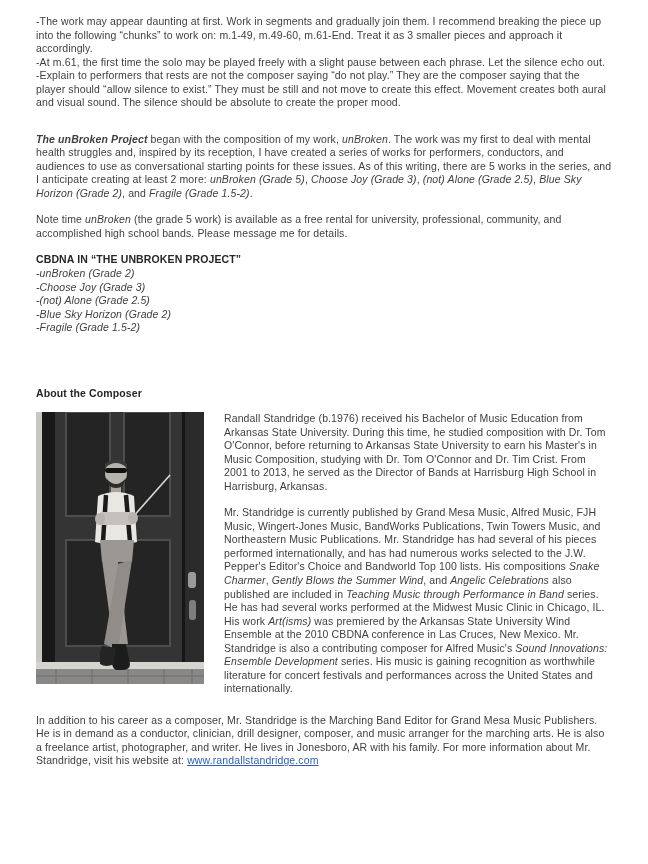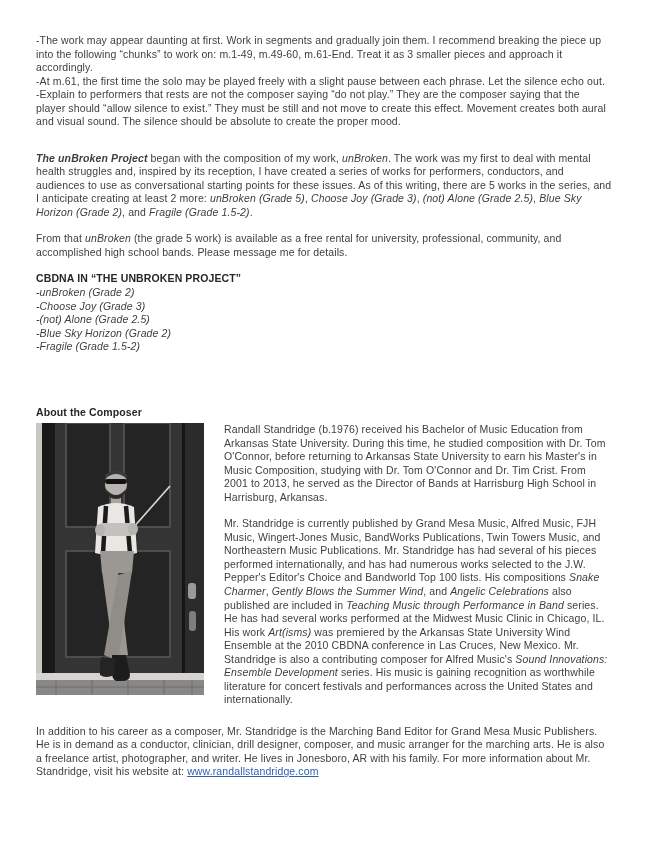--- a/index.html
+++ b/index.html
@@ -4,32 +4,32 @@
 <style>
   :root{ --link:#2f5fb3; --text:#3e3e3e; --head:#262626; }
   html,body{ margin:0; padding:0; background:#ffffff; }
   body{ width:648px; height:864px; overflow:hidden; }
   .page{
     position:relative; width:648px; height:864px;
     font-family:"Liberation Sans", sans-serif;
     color:var(--text); font-size:10.5px; line-height:1.29; letter-spacing:0.12px;
     background:#ffffff;
   }
-  .content{ padding:34px 36px 0 36px; }
+  .content{ padding:15px 36px 0 36px; }
   p{ margin:0; }
   .st-i{ font-style:italic; }
   .st-bi{ font-weight:bold; font-style:italic;margin-top:41px; }
   a.st-link{ color:var(--link); text-decoration:underline; cursor:pointer; }
   .project-block{ margin-top:23px; }
   .gap-line{ height:13px; }
   .works-block{ margin-top:13px; }
   .works-heading{ font-weight:bold; color:var(--head); }
   .works-item{ font-style:italic; }
   .about-block{ margin-top:52px; }
-  .about-heading{ font-weight:bold; color:var(--head); margin-bottom:4px; }
+  .about-heading{ font-weight:bold; color:var(--head); margin-bottom:12px; }
   .about-row{ display:flex; align-items:flex-start;gap:8px; }
   .photo-wrap{ width:168px; height:272px; flex:0 0 168px; margin-right:12px; }
   .photo-wrap svg{ display:block; }
   .bio-col{ width:396px; }
   .closing-block{ margin-top:18px; }
 </style>
 </head>
 <body>
 
 <div class="page">
@@ -37,21 +37,21 @@
 
     <div class="notes-block">
       <p><span>-The work may appear daunting at first.  Work in segments and gradually join them.  I recommend breaking the piece up into the following “chunks” to work on:  m.1-49, m.49-60, m.61-End.  Treat it as 3 smaller pieces and approach it accordingly.</span></p>
       <p><span>-At m.61, the first time the solo may be played freely with a slight pause between each phrase.  Let the silence echo out.</span></p>
       <p><span>-Explain to performers that rests are not the composer saying “do not play.”  They are the composer saying that the player should “allow silence to exist.”  They must be still and not move to create this effect.  Movement creates both aural and visual sound.  The silence should be absolute to create the proper mood.</span></p>
     </div>
 
     <div class="project-block">
       <p><span class="st-bi">The unBroken Project</span><span> began with the composition of my work, </span><span class="st-i">unBroken</span><span>.  The work was my first to deal with mental health struggles and, inspired by its reception, I have created a series of works for performers, conductors, and audiences to use as conversational starting points for these issues.  As of this writing, there are 5 works in the series, and I anticipate creating at least 2 more:  </span><span class="st-i">unBroken (Grade 5)</span><span>, </span><span class="st-i">Choose Joy (Grade 3)</span><span>, </span><span class="st-i">(not) Alone (Grade 2.5)</span><span>, </span><span class="st-i">Blue Sky Horizon (Grade 2)</span><span>, and </span><span class="st-i">Fragile (Grade 1.5-2)</span><span>.</span></p>
       <div class="gap-line"></div>
-      <p><span>From that </span><span class="st-i">unBroken</span><span> (the grade 5 work) is available as a free rental for university, professional, community, and accomplished high school bands.  Please message me for details.</span></p>
+      <p><span>Note time </span><span class="st-i">unBroken</span><span> (the grade 5 work) is available as a free rental for university, professional, community, and accomplished high school bands.  Please message me for details.</span></p>
     </div>
 
     <div class="works-block">
       <div class="works-heading">CBDNA IN “THE UNBROKEN PROJECT”</div>
       <div class="works-item">-unBroken (Grade 2)</div>
       <div class="works-item">-Choose Joy (Grade 3)</div>
       <div class="works-item">-(not) Alone (Grade 2.5)</div>
       <div class="works-item">-Blue Sky Horizon (Grade 2)</div>
       <div class="works-item">-Fragile (Grade 1.5-2)</div>
     </div>

